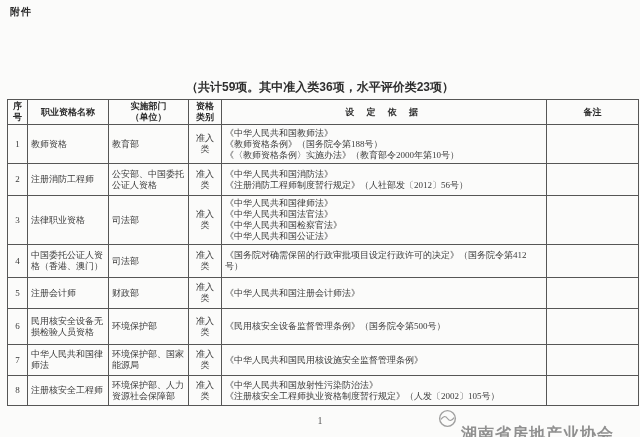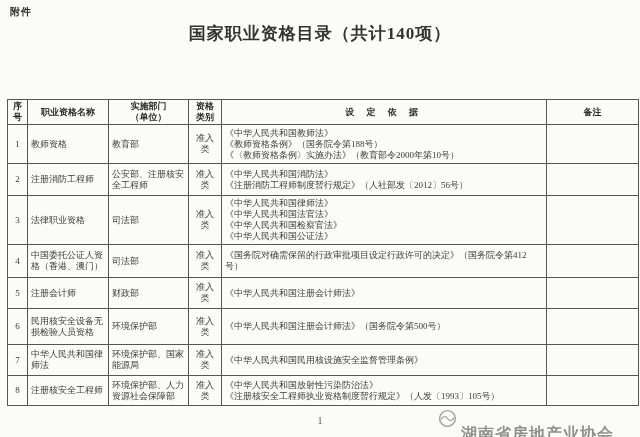--- a/index.html
+++ b/index.html
@@ -71,23 +71,23 @@
     margin-top:32px;
   }
 </style>
 </head>
 <body>
 
 <div class="page">
 
   <div class="attachment">附件</div>
 
-  <div class="title">国家职业资格目录（共计140项）</div>
 
 
+  <div class="subtitle">（共计59项。其中准入类36项，水平评价类23项）</div>
 
   <table class="qual">
     <colgroup>
       <col style="width:20px">
       <col style="width:81px">
       <col style="width:80px">
       <col style="width:33px">
       <col style="width:325px">
       <col style="width:92px">
     </colgroup>
@@ -110,21 +110,21 @@
         <td class="c-cat">准入类</td>
         <td class="c-basis">《中华人民共和国教师法》
 《教师资格条例》（国务院令第188号）
 《〈教师资格条例〉实施办法》（教育部令2000年第10号）</td>
         <td></td>
       </tr>
 
       <tr style="height:32px">
         <td class="c-no">2</td>
         <td>注册消防工程师</td>
-        <td>公安部、注册核安全工程师</td>
+        <td>公安部、中国委托公证人资格</td>
         <td class="c-cat">准入类</td>
         <td class="c-basis">《中华人民共和国消防法》
 《注册消防工程师制度暂行规定》（人社部发〔2012〕56号）</td>
         <td></td>
       </tr>
 
       <tr style="height:47px">
         <td class="c-no">3</td>
         <td>法律职业资格</td>
         <td>司法部</td>
@@ -152,40 +152,40 @@
         <td class="c-cat">准入类</td>
         <td class="c-basis">《中华人民共和国注册会计师法》</td>
         <td></td>
       </tr>
 
       <tr style="height:36px">
         <td class="c-no">6</td>
         <td>民用核安全设备无损检验人员资格</td>
         <td>环境保护部</td>
         <td class="c-cat">准入类</td>
-        <td class="c-basis">《中华人民共和国注册会计师法》（国务院令第500号）</td>
+        <td class="c-basis">《民用核安全设备监督管理条例》（国务院令第500号）</td>
         <td></td>
       </tr>
 
       <tr style="height:31px">
         <td class="c-no">7</td>
         <td>中华人民共和国律师法</td>
         <td>环境保护部、国家能源局</td>
         <td class="c-cat">准入类</td>
         <td class="c-basis">《中华人民共和国民用核设施安全监督管理条例》</td>
         <td></td>
       </tr>
 
       <tr style="height:30px">
         <td class="c-no">8</td>
         <td>注册核安全工程师</td>
         <td>环境保护部、人力资源社会保障部</td>
         <td class="c-cat">准入类</td>
         <td class="c-basis">《中华人民共和国放射性污染防治法》
-《注册核安全工程师执业资格制度暂行规定》（人发〔1993〕105号）</td>
+《注册核安全工程师执业资格制度暂行规定》（人发〔2002〕105号）</td>
         <td></td>
       </tr>
     </tbody>
   </table>
 
   <div class="pageno">1</div>
 
   <div class="watermark">
     <svg class="wm-logo" viewBox="0 0 24 24" aria-hidden="true">
       <circle cx="12" cy="12" r="9" fill="none" stroke="#8a8a8a" stroke-width="1.6"></circle>

